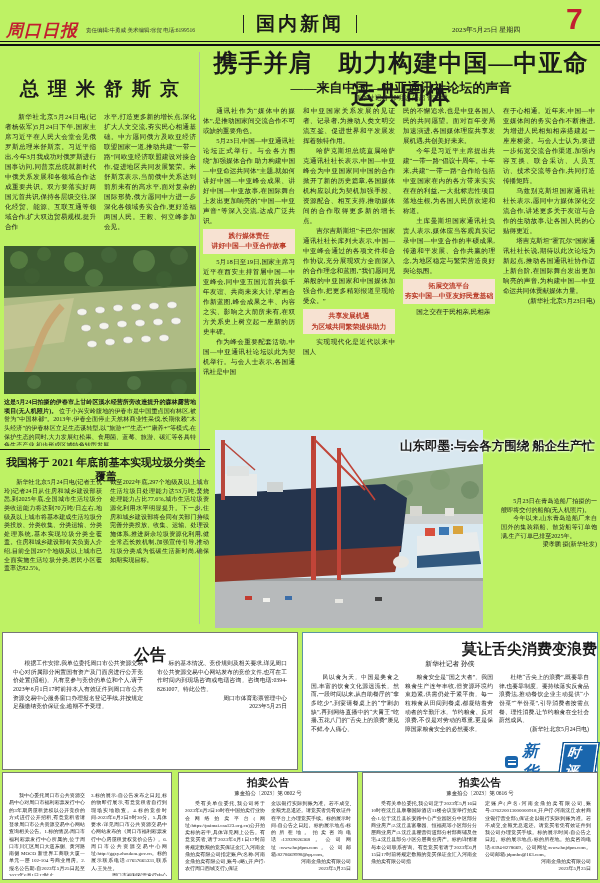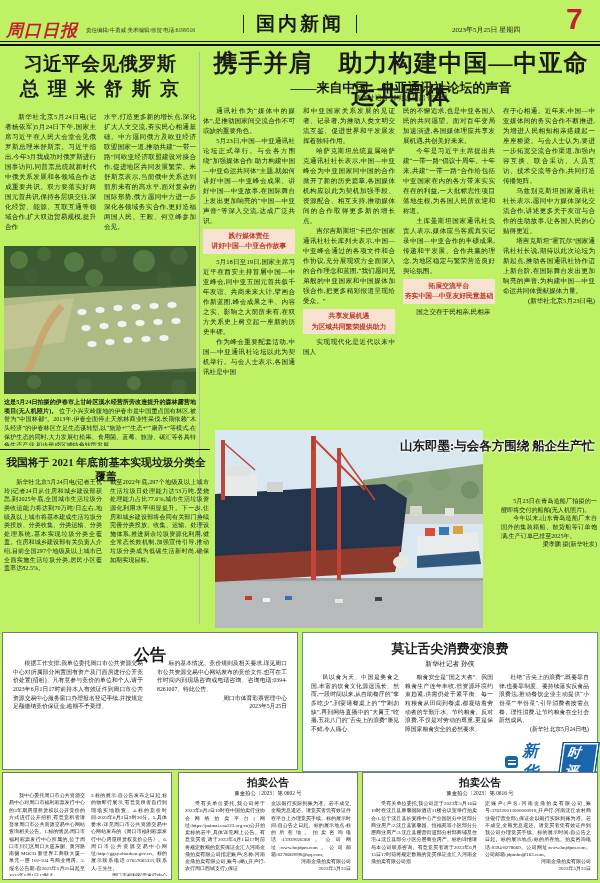--- a/index.html
+++ b/index.html
@@ -28,21 +28,21 @@
   .pagenum{font-size:30px;font-weight:bold;color:#c21f30;font-family:"Liberation Sans",sans-serif;}
   .h-left{font-size:19px;font-weight:bold;text-align:center;line-height:1.22;}
   .h-left2{letter-spacing:9px;}
   .h-main{font-size:24px;font-weight:bold;text-align:center;letter-spacing:1px;}
   .h-sub{font-size:13px;text-align:center;font-weight:bold;}
   .byline{font-size:6.8px;text-align:center;color:#222;}
   .h-waste{font-size:10.8px;font-weight:bold;text-align:center;}
   .h-ship{font-size:12.5px;font-weight:bold;text-shadow:0 0 3px #fff,0 0 3px #fff;}
   .boxed{border:1px solid #5b94a2;background:#fff;}
   .boxed2{border:1px solid #777;background:#fff;}
-  .h-box{font-size:13px;font-weight:bold;text-align:center;}
+  .h-box{font-size:15px;font-weight:bold;text-align:right;}
   .h-notice{font-size:10.5px;font-weight:bold;text-align:center;}
   .docno{font-size:5.4px;text-align:center;color:#222;}
   .shiping{display:flex;align-items:center;gap:4px;padding-left:16px;}
   .sp-icon{width:14px;height:12px;background:#1a66ad;border-radius:3px;display:inline-flex;
            flex-direction:column;justify-content:center;gap:2px;align-items:center;}
   .sp-icon i{display:block;width:8px;height:1.5px;background:#fff;}
   .sp-xinhua{color:#1a66ad;font-weight:bold;font-size:16px;font-style:italic;letter-spacing:2px;}
   .sp-shiping{background:#1a66ad;color:#fff;font-weight:bold;font-style:italic;font-size:13px;
               padding:1px 5px;transform:skewX(-8deg);border:1px solid #10518d;box-shadow:0 0 0 1.5px #fff inset;}
 </style>
@@ -57,21 +57,20 @@
     <span class="bar"></span>
     <span class="txt">国内新闻</span>
     <span class="bar"></span>
   </div>
   <div class="abs datebox" style="left:452px;top:25px;">2023年5月25日 星期四</div>
   <div class="abs pagenum" style="left:566px;top:2px;">7</div>
   <div class="abs rule" style="left:0;top:41px;width:600px;height:1px;"></div>
   <div class="abs rule" style="left:0;top:44px;width:600px;height:2px;"></div>
   <div class="abs vrule" style="left:199px;top:52px;width:1px;height:572px;"></div>
 
-  <div class="abs h-left" style="left:4px;top:52px;width:192px;">习近平会见俄罗斯</div>
   <div class="abs h-left h-left2" style="left:8px;top:77px;width:192px;">总理米舒斯京</div>
   <div class="col small" style="left:5px;top:112px;width:91px;height:132px;">
     <p class="t">新华社北京5月24日电(记者杨依军)5月24日下午,国家主席习近平在人民大会堂会见俄罗斯总理米舒斯京。习近平指出,今年3月我成功对俄罗斯进行国事访问,同普京总统就新时代中俄关系发展和各领域合作达成重要共识。双方要落实好两国元首共识,保持各层级交往,深化经贸、能源、互联互通等领域合作,扩大双边贸易规模,提升合作</p>
   </div>
   <div class="col small" style="left:104px;top:112px;width:92px;height:132px;">
     <p class="t noind">水平,打造更多新的增长点,深化扩大人文交流,夯实民心相通基础。中方愿同俄方及欧亚经济联盟国家一道,推动共建“一带一路”同欧亚经济联盟建设对接合作,促进地区共同发展繁荣。米舒斯京表示,当前俄中关系达到前所未有的高水平,面对复杂的国际形势,俄方愿同中方进一步深化各领域务实合作,更好造福两国人民。王毅、何立峰参加会见。</p>
   </div>
 
   <div class="abs" style="left:4px;top:246px;width:192px;height:148px;">
     <svg width="192" height="148" viewBox="0 0 192 148" xmlns="http://www.w3.org/2000/svg">

